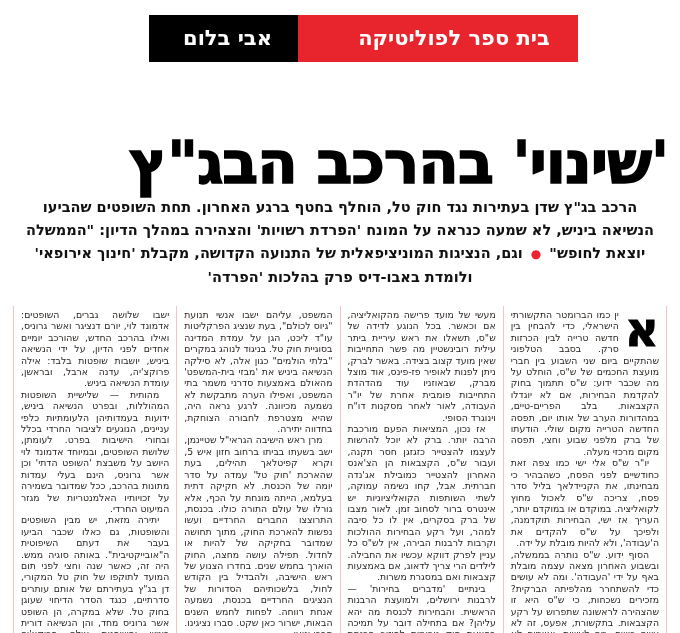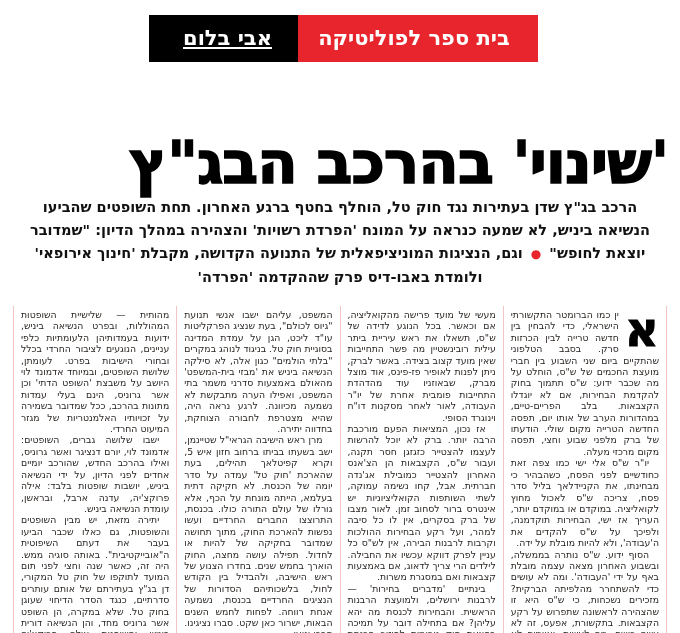--- a/index.html
+++ b/index.html
@@ -13,22 +13,22 @@
     display:flex;flex-direction:row;align-items:stretch;
   }
   .mh-bar{width:8px;height:47px;}
   .mh-bar.black{background:#000000;margin-left:6px;}
   .mh-bar.red{background:#e8242c;margin-right:5px;}
   .mh-box{
     height:47px;line-height:47px;text-align:center;
     color:#ffffff;font-weight:bold;font-size:21px;white-space:nowrap;
     direction:rtl;
   }
-  .mh-box.author{background:#000000;width:141px;text-decoration:underline;}
-  .mh-box.section{background:#e8242c;width:232px;}
+  .mh-box.author{background:#000000;width:141px;}
+  .mh-box.section{background:#e8242c;width:232px;padding-left:40px;}
   
   .headline{
     position:absolute;top:88px;right:12px;left:0;
     direction:rtl;text-align:right;white-space:nowrap;
     font-size:59px;font-weight:bold;color:#000;
     letter-spacing:-1px;
     -webkit-text-stroke:1.6px #000;
   }
   
   .subheadline{
@@ -68,38 +68,38 @@
   <div class="mh-box section">
     <span>בית ספר לפוליטיקה</span>
   </div>
   <div class="mh-bar red"></div>
 </div>
 
 <h1 class="headline">'שינוי' בהרכב הבג"ץ</h1>
 
 <div class="subheadline">
     <div>הרכב בג"ץ שדן בעתירות נגד חוק טל, הוחלף בחטף ברגע האחרון. תחת השופטים שהביעו</div>
-    <div>הנשיאה ביניש, לא שמעה כנראה על המונח 'הפרדת רשויות' והצהירה במהלך הדיון: "שמדובר</div>
+    <div>הנשיאה ביניש, לא שמעה כנראה על המונח 'הפרדת רשויות' והצהירה במהלך הדיון: "הממשלה</div>
     <div>יוצאת לחופש" <span class="red-dot" style="color: rgb(232, 36, 44);">●</span> וגם, הנציגות המוניציפאלית של התנועה הקדושה, מקבלת 'חינוך אירופאי'</div>
-    <div>ולומדת באבו-דיס פרק שההקדמה 'הפרדה'</div>
+    <div>ולומדת באבו-דיס פרק בהלכות 'הפרדה'</div>
   </div>
 
 <div class="article">
     <div class="col">
       <p><span class="dropcap">א</span>ין כמו הברומטר התקשורתי הישראלי, כדי להבחין בין חדשה טרייה לבין הכרזות סרק. בסבב הטלפוני שהתקיים ביום שני השבוע בין חברי מועצת החכמים של ש"ס, הוחלט על מה שכבר ידוע: ש"ס תתמוך בחוק להקדמת הבחירות, אם לא יוגדלו הקצבאות. בלב הפריים-טיים, במהדורות הערב של אותו יום, תפסה החדשה הטרייה מקום שולי. הודעתו של ברק מלפני שבוע וחצי, תפסה מקום מרכזי מעלה.</p>
       <p>יו"ר ש"ס אלי ישי כמו צפה זאת כחודשיים לפני הפסח, כשהבהיר כי מבחינתו, את הקניידלאך בליל סדר פסח, צריכה ש"ס לאכול מחוץ לקואליציה. במוקדם או במוקדם יותר, העריך אז ישי, הבחירות תוקדמנה, ולפיכך על ש"ס להקדים את ה'עבודה', ולא להיות מובלת על ידה.</p>
       <p>הסוף ידוע. ש"ס נותרה בממשלה, ובשבוע האחרון מצאה עצמה מובלת באף על ידי 'העבודה'. ומה לא עושים כדי להשתחרר מהלפיתה הברקית? מזכירים נשכחות, כי ש"ס היא זו שהצהירה לראשונה שתפרוש על רקע הקצבאות. בתקשורת, אפעס, זה לא עשה רושם. מה לעשות, ואיומים לא ממומשים, נשמעו מפיה של ש"ס לרוב במשך חצי השנה האחרונה. משא-ומתן על ירושלים והקפאת הבנייה בכותל, הן רק</p>
     </div>
     <div class="col">
       <p>מעשי של מועד פרישה מהקואליציה, אם וכאשר. בכל הנוגע לדידה של ש"ס, תשאלו את ראש עיריית ביתר עילית רובינשטיין מה פשר התחייבות שאין מועד קצוב בצידה. באשר לברק, ניתן לפנות לאופיר פז-פינס, אוד מוצל מברק, שבאוזניו עוד מהדהדת התחייבות פומבית אחרת של יו"ר העבודה, לאור לאחר מסקנות דו"ח וינוגרד הסופי.</p>
       <p>אז נכון, המציאות הפעם מורכבת הרבה יותר. ברק לא יוכל להרשות לעצמו להצטייר כזגזגן חסר תקנה, ועבור ש"ס, הקצבאות הן הצ'אנס האחרון להצטייר כמובילת אג'נדה חברתית. אבל, קחו נשימה עמוקה, לשתי השותפות הקואליציוניות יש אינטרס ברור לסחוב זמן. לאור מצבו של ברק בסקרים, אין לו כל סיבה למהר, ועל רקע הבחירות ההולכות וקרבות לרבנות הבירה, אין לש"ס כל עניין לפרק דווקא עכשיו את החבילה. לילדים הרי צריך לדאוג, אם באמצעות קצבאות ואם במסגרת משרות.</p>
       <p>בינתיים 'מדברים בחירות' — לרבנות ירושלים, ולמועצת הרבנות הראשית. והבחירות לכנסת מה יהא עליהן? אם בתחילה דובר על תמיכה בהצעת חוק טרומית לפיזור הכנסת בטווח של שבועיים, כעת כבר מדברים על האופק הרחוק שאחרי חג השבועות. הבחירות אומנם תוקדמנה, אך שתי המפלגות יעשו הכל כדי שההקדמה תהיה מאוחרת, ככל שניתן.</p>
     </div>
     <div class="col">
       <p>המשפט, עליהם ישבו אנשי תנועת "גיוס לכולם", בעת שנציג הפרקליטות עו"ד ליכט, הגן על עמדת המדינה בסוגיית חוק טל. בניגוד לנוהג במקרים "בלתי הולמים" כגון אלה, לא סילקה הנשיאה ביניש את 'מבזי בית-המשפט' מהאולם באמצעות סדרני משמר בתי המשפט, ואפילו הערה מתבקשת לא נשמעה מכיוונה. לרגע נראה היה, שהיא מצטרפת לחבורה הצוחקת, בחדווה יתירה.</p>
       <p>מרן ראש הישיבה הגראי"ל שטיינמן, ישב בשעתו בביתו ברחוב חזון איש 5, וקרא קפיטלאך תהילים, בעת שהארכת 'חוק טל' עמדה על סדר יומה של הכנסת. לא חקיקה דתית בעלמא, הייתה מונחת על הכף, אלא גורלו של עולם התורה כולו. בכנסת, התרוצצו החברים החרדיים ועשו נפשות להארכת החוק, מתוך תחושה שמדובר בחקיקה של להיות או לחדול. תפילה עושה מחצה, החוק הוארך בחמש שנים. בחדרו הצנוע של ראש הישיבה, ולהבדיל בין הקודש לחול, בלשכותיהם הסדורות של הנציגים החרדיים בכנסת, נשמעה אנחת רווחה. לפחות לחמש השנים הבאות, ישרור כאן שקט. סברו נציגינו. סברו וטעו.</p>
     </div>
     <div class="col">
+      <p>ישבו שלושה גברים, השופטים: אדמונד לוי, יורם דנציגר ואשר גרוניס, ואילו בהרכב החדש, שהורכב יומיים אחדים לפני הדיון, על ידי הנשיאה ביניש, יושבות שופטות בלבד: אילה פרוקצ'יה, עדנה ארבל, ובראשן, עומדת הנשיאה ביניש.</p>
       <p>מהותית — שלישיית השופטות המהוללות, ובפרט הנשיאה ביניש, ידועות בעמדותיהן הלעומתיות כלפי עניינים, הנוגעים לציבור החרדי בכלל ובחורי הישיבות בפרט. לעומתן, שלושת השופטים, ובמיוחד אדמונד לוי היושב על משבצת 'השופט הדתי' וכן אשר גרוניס, הינם בעלי עמדות מתונות בהרכב, ככל שמדובר בשמירה על זכויותיו האלמנטריות של מגזר המיעוט החרדי.</p>
-      <p>ישבו שלושה גברים, השופטים: אדמונד לוי, יורם דנציגר ואשר גרוניס, ואילו בהרכב החדש, שהורכב יומיים אחדים לפני הדיון, על ידי הנשיאה ביניש, יושבות שופטות בלבד: אילה פרוקצ'יה, עדנה ארבל, ובראשן, עומדת הנשיאה ביניש.</p>
       <p>יתירה מזאת, יש מבין השופטים והשופטות, גם כאלו שכבר הביעו בעבר את דעתם השיפוטית ה"אובייקטיבית". באותה סוגיה ממש. היה זה, כאשר שנה וחצי לפני תום המועד לתוקפו של חוק טל המקורי, דן בג"ץ בעתירתם של אותם עותרים סדרתיים, כנגד הסדר הדיחוי שעוגן בחוק טל. שלא במקרה, הן השופט אשר גרוניס מחד, והן הנשיאה דורית ביניש והשופטת אילה פרוקצ'יה מאידך, ישבו באותו הרכב והכריעו כנגד העותרים.</p>
     </div>
   </div>
 
 </body></html>

